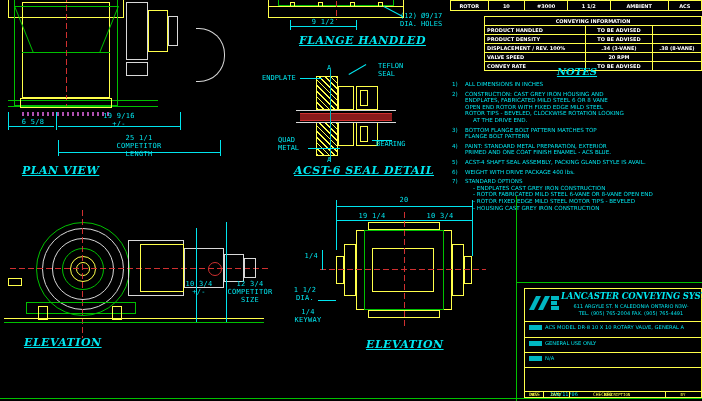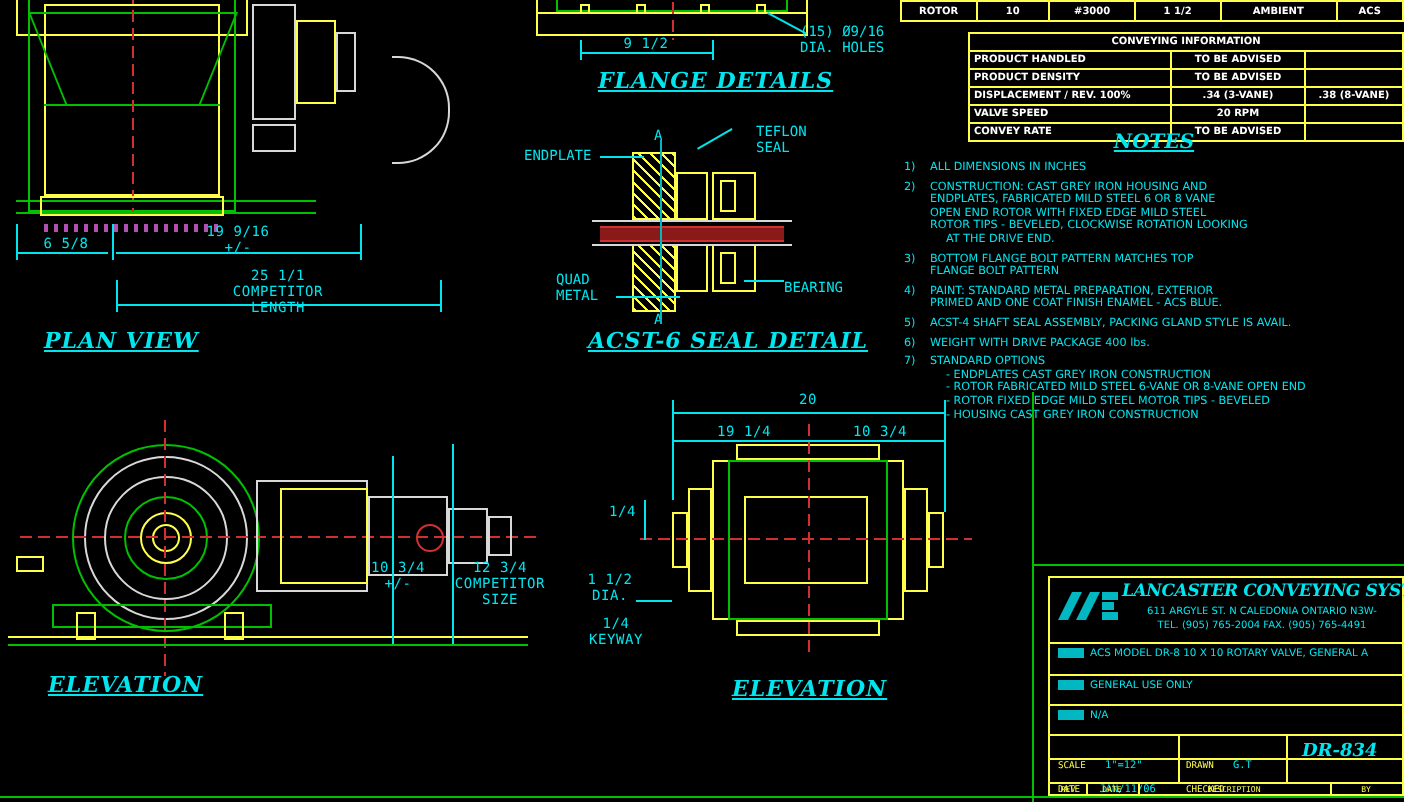--- a/index.html
+++ b/index.html
@@ -202,29 +202,29 @@
     <div class="bxg" style="left:278px;top:-6px;width:116px;height:12px;"></div>
     <div class="vl ctrlineV" style="left:336px;top:-8px;height:28px;"></div>
 
     <div class="bx" style="left:290px;top:2px;width:5px;height:5px;"></div>
     <div class="bx" style="left:318px;top:2px;width:5px;height:5px;"></div>
     <div class="bx" style="left:350px;top:2px;width:5px;height:5px;"></div>
     <div class="bx" style="left:378px;top:2px;width:5px;height:5px;"></div>
 
     <div class="abs" style="left:384px;top:6px;width:22px;height:14px;
         border-top:1px solid #00e5ee;transform:rotate(28deg);transform-origin:left top;"></div>
-    <div class="lbl abs" style="left:400px;top:12px;">(15) Ø9/16
+    <div class="lbl abs" style="left:400px;top:12px;">(12) Ø9/17
 DIA. HOLES</div>
 
     <div class="hl" style="left:290px;top:26px;width:66px;background:#00e5ee;"></div>
     <div class="vl" style="left:290px;top:20px;height:10px;background:#00e5ee;"></div>
     <div class="vl" style="left:356px;top:20px;height:10px;background:#00e5ee;"></div>
     <div class="dim abs" style="left:292px;top:18px;width:62px;">9 1/2</div>
 
-    <div class="vtitle abs" style="left:299px;top:34px;">FLANGE DETAILS</div>
+    <div class="vtitle abs" style="left:299px;top:34px;">FLANGE HANDLED</div>
   </div>
 
   <div>
 
     <div class="bx hatch" style="left:316px;top:76px;width:22px;height:34px;"></div>
     <div class="bx hatch" style="left:316px;top:122px;width:22px;height:34px;"></div>
     <div class="bx" style="left:338px;top:86px;width:16px;height:24px;"></div>
     <div class="bx" style="left:338px;top:122px;width:16px;height:24px;"></div>
     <div class="bx" style="left:356px;top:86px;width:22px;height:24px;"></div>
     <div class="bx" style="left:356px;top:122px;width:22px;height:24px;"></div>
@@ -240,21 +240,21 @@
     <div class="vl" style="left:330px;top:70px;height:92px;background:#00b7c2;"></div>
 
     <div class="abs" style="left:300px;top:78px;width:22px;height:1px;background:#00e5ee;"></div>
     <div class="lbl abs" style="left:262px;top:74px;">ENDPLATE</div>
     <div class="abs" style="left:356px;top:72px;width:20px;height:14px;border-top:1px solid #00e5ee;transform:rotate(-30deg);transform-origin:left bottom;"></div>
     <div class="lbl abs" style="left:378px;top:62px;">TEFLON
 SEAL</div>
     <div class="lbl abs" style="left:278px;top:136px;">QUAD
 METAL</div>
     <div class="abs" style="left:308px;top:136px;width:32px;height:12px;border-bottom:1px solid #00e5ee;"></div>
-    <div class="lbl abs" style="left:392px;top:140px;">BEARING</div>
+    <div class="lbl abs" style="left:376px;top:140px;">BEARING</div>
     <div class="abs" style="left:372px;top:140px;width:20px;height:1px;background:#00e5ee;"></div>
 
     <div class="vtitle abs" style="left:294px;top:164px;">ACST-6 SEAL DETAIL</div>
   </div>
 
   <div>
 
     <div class="abs" style="left:36px;top:222px;width:92px;height:92px;border:1px solid #00c000;border-radius:50%;"></div>
     <div class="abs" style="left:42px;top:228px;width:80px;height:80px;border:1px solid #d8d8d8;border-radius:50%;"></div>
     <div class="abs" style="left:52px;top:238px;width:60px;height:60px;border:1px solid #d8d8d8;border-radius:50%;"></div>
@@ -354,33 +354,20 @@
         <span class="swatch"></span><span>GENERAL USE ONLY</span>
       </div>
     </div>
 
     <div class="tbrow" style="top:63px;height:15px;">
       <div class="descr abs" style="left:4px;top:3px;">
         <span class="swatch"></span><span>N/A</span>
       </div>
     </div>
 
-    <div class="tbrow" style="top:78px;height:12px;">
-      <div class="abs" style="left:4px;top:2px;">
-        <span class="fldlbl">SCALE</span>
-        <span class="fldval">1"=12"</span>
-      </div>
-      <div class="abs" style="left:68px;top:2px;">
-        <span class="fldlbl">DRAWN</span>
-        <span class="fldval">G.T</span>
-      </div>
-      <div class="vl" style="left:64px;top:0;height:24px;background:#ffff4a;"></div>
-      <div class="vl" style="left:118px;top:0;height:24px;background:#ffff4a;"></div>
-      <div class="dwgno abs" style="left:126px;top:4px;">DR-834</div>
-    </div>
 
     <div class="tbrow" style="top:90px;height:12px;">
       <div class="abs" style="left:4px;top:2px;">
         <span class="fldlbl">DATE</span>
         <span class="fldval">JAN/11/06</span>
       </div>
       <div class="abs" style="left:68px;top:2px;">
         <span class="fldlbl">CHECKED</span>
         <span class="fldval"></span>
       </div>

